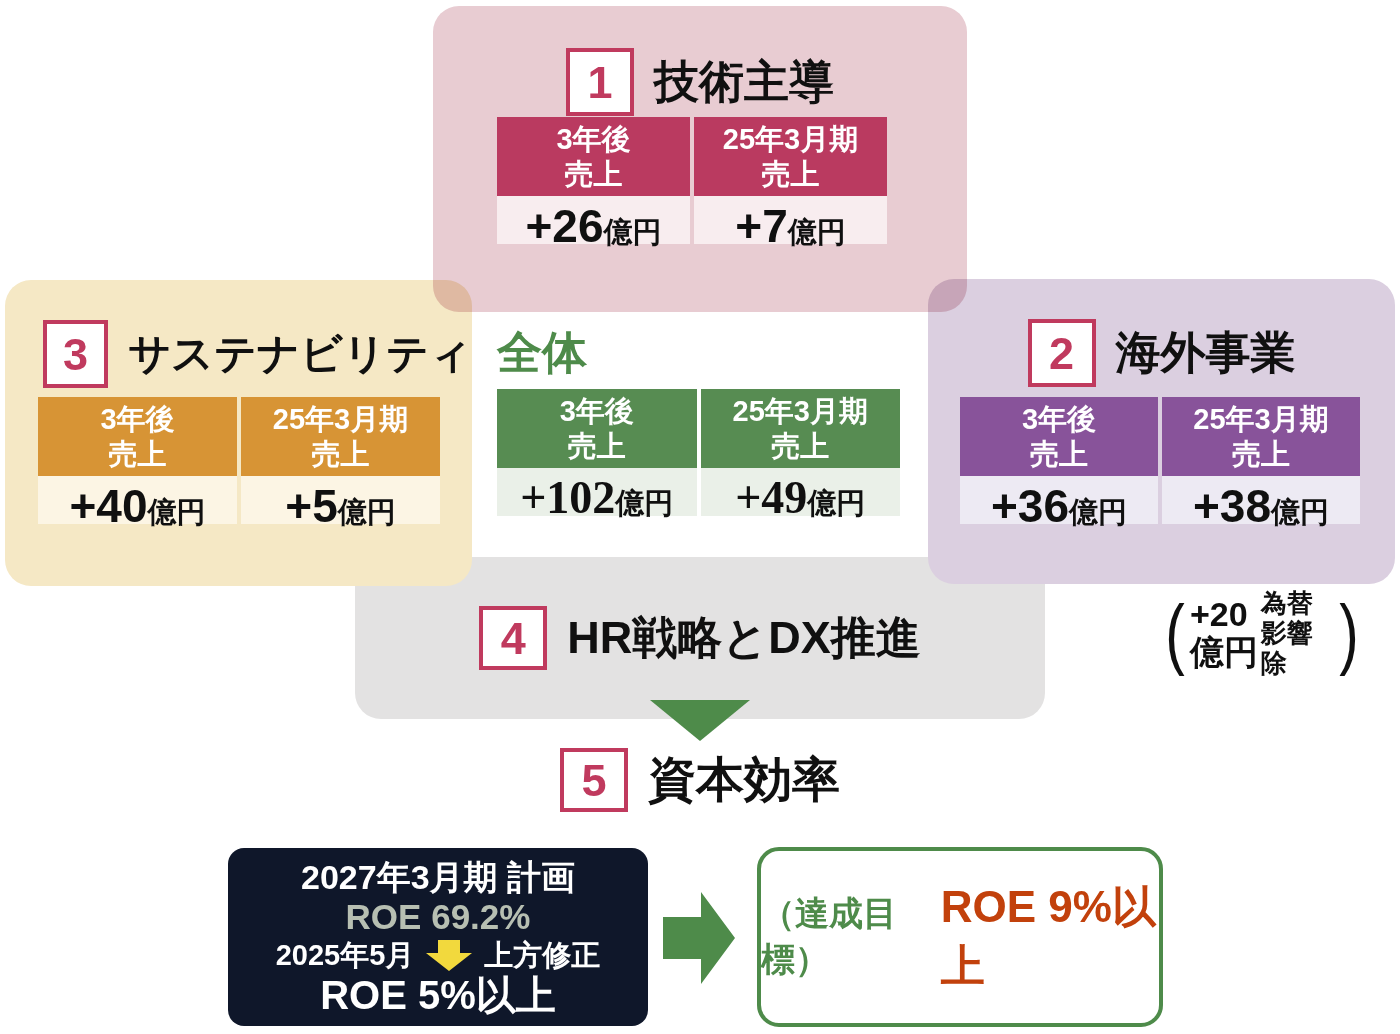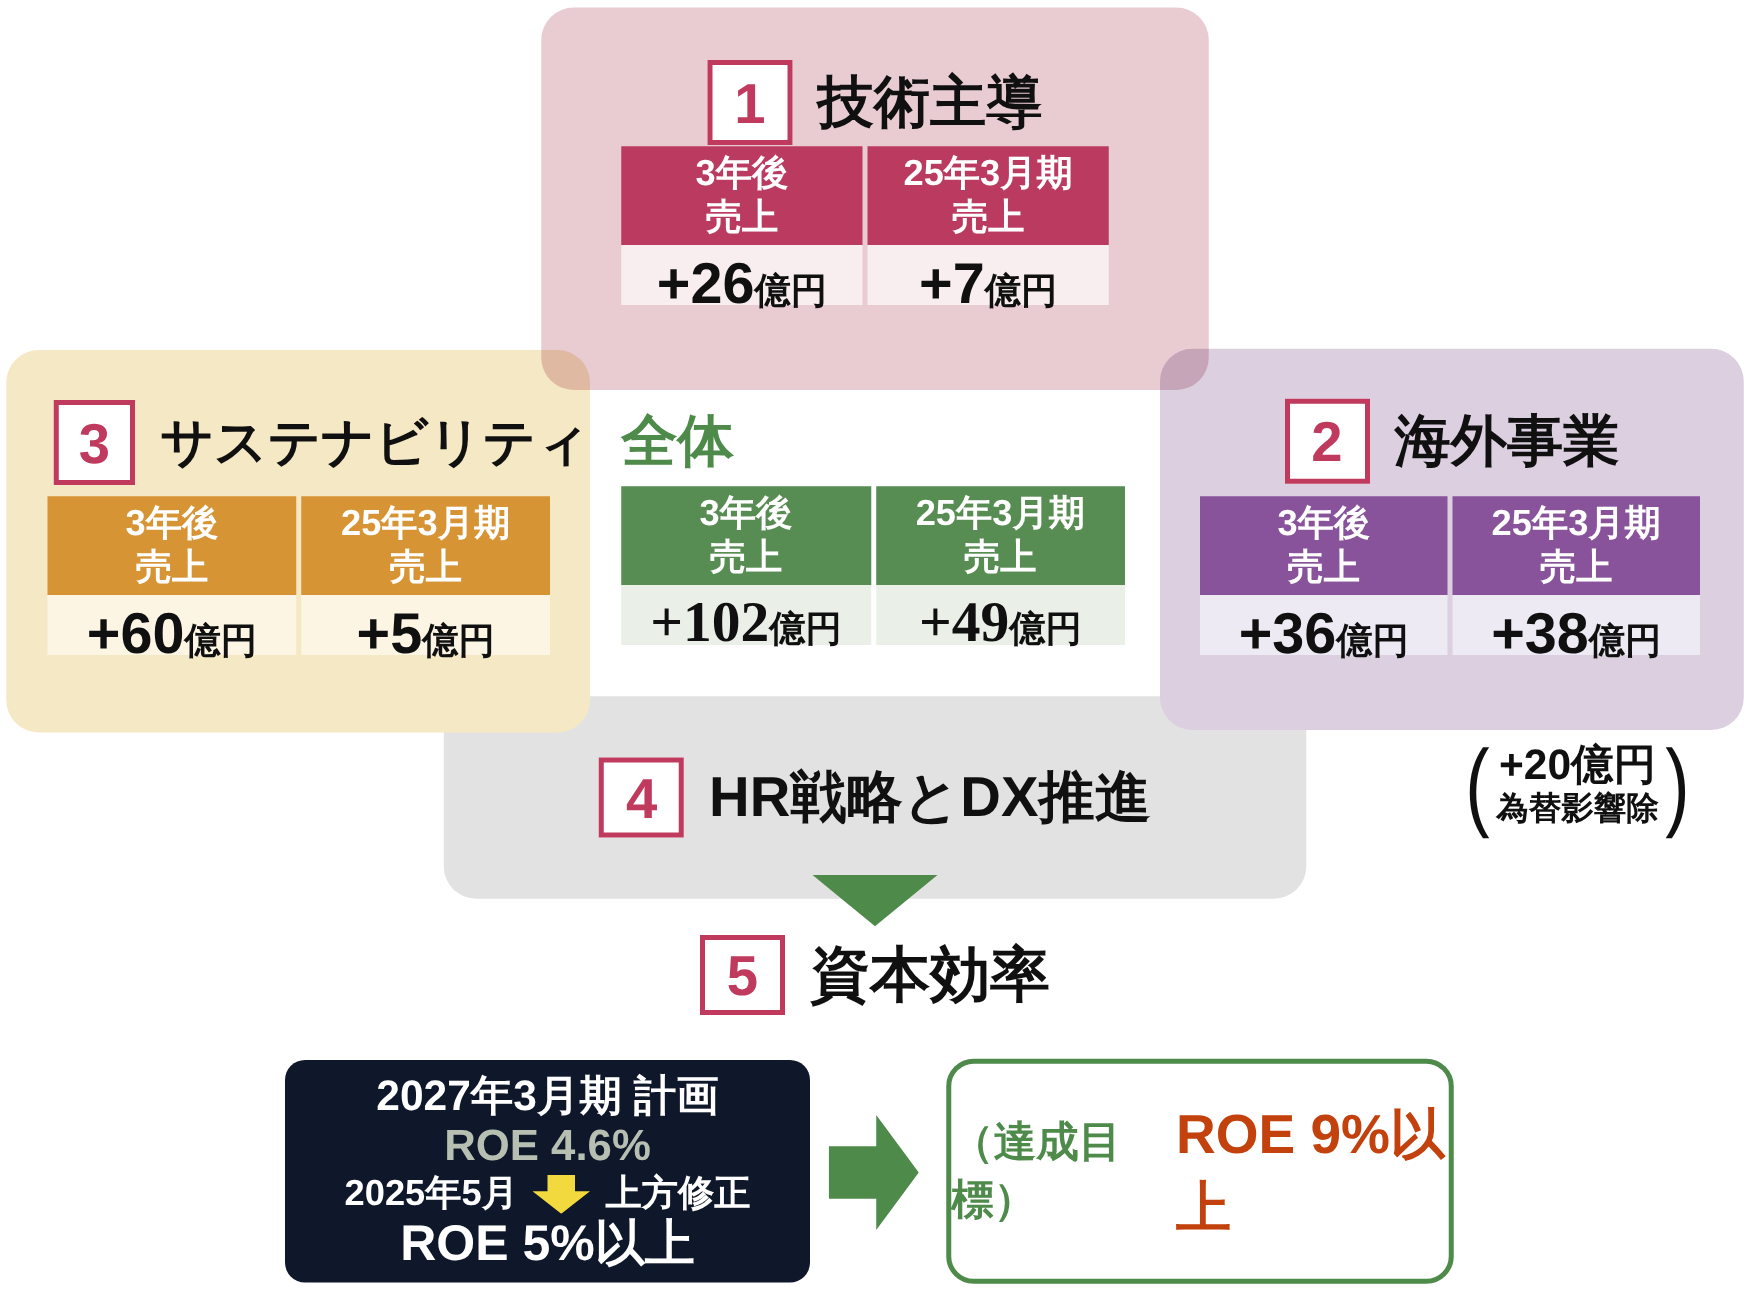--- a/index.html
+++ b/index.html
@@ -42,21 +42,21 @@
 
   
   .overall-title{position:absolute;left:497px;top:323px;width:403px;
                  font-size:45px;font-weight:bold;color:#4e8b4a;z-index:0;}
   .overall-table{left:497px;top:389px;width:403px;z-index:0;}
 
   
   .forex-note{position:absolute;left:1162px;top:588px;width:200px;display:flex;
               align-items:center;justify-content:center;color:#101010;z-index:2;}
   .forex-note .paren{font-size:78px;font-weight:400;line-height:1;transform:scaleX(.75);}
-  .forex-note .mid{display:flex;flex-direction:column;align-items:center;margin:0 2px;}
+  .forex-note .mid{display:flex;flex-direction:row;align-items:center;margin:0 2px;}
   .forex-note .l1{font-size:34px;font-weight:bold;line-height:38px;}
   .forex-note .l2{font-size:26px;font-weight:bold;line-height:30px;}
 
   
   .down-triangle{position:absolute;left:650px;top:700px;width:0;height:0;z-index:2;
                  border-left:50px solid transparent;border-right:50px solid transparent;
                  border-top:41px solid #4e8b4a;}
   .capital-row{position:absolute;left:400px;top:748px;width:600px;display:flex;
                align-items:center;justify-content:center;gap:20px;}
   .capital-row .num-badge{height:56px;}
@@ -112,21 +112,21 @@
     </div>
     <div class="sales-table t-orange sus-table">
       <div class="hdr">
         <div>3年後</div>
         <div>売上</div>
       </div>
       <div class="hdr">
         <div>25年3月期</div>
         <div>売上</div>
       </div>
-      <div class="val"><span class="num">+60</span><span class="unit">億円</span></div>
+      <div class="val"><span class="num">+40</span><span class="unit">億円</span></div>
       <div class="val"><span class="num">+5</span><span class="unit">億円</span></div>
     </div>
   </div>
 
   <div class="pillar box-ovs">
     <div class="title-row">
       <div class="num-badge">2</div>
       <div class="pillar-title">海外事業</div>
     </div>
     <div class="sales-table t-purple ovs-table">
@@ -173,21 +173,21 @@
 
   <div class="down-triangle"></div>
 
   <div class="capital-row">
     <div class="num-badge">5</div>
     <div class="pillar-title">資本効率</div>
   </div>
 
   <div class="plan-box">
     <div class="plan-l1">2027年3月期 計画</div>
-    <div class="plan-l2">ROE 4.6%</div>
+    <div class="plan-l2">ROE 69.2%</div>
     <div class="plan-l3">
       <span>2025年5月</span>
       <svg width="46" height="31" viewBox="0 0 46 31">
         <polygon points="12,0 34,0 34,13 46,13 23,31 0,13 12,13" fill="#f2d93d"></polygon>
       </svg>
       <span>上方修正</span>
     </div>
     <div class="plan-l4">ROE 5%以上</div>
   </div>
 

